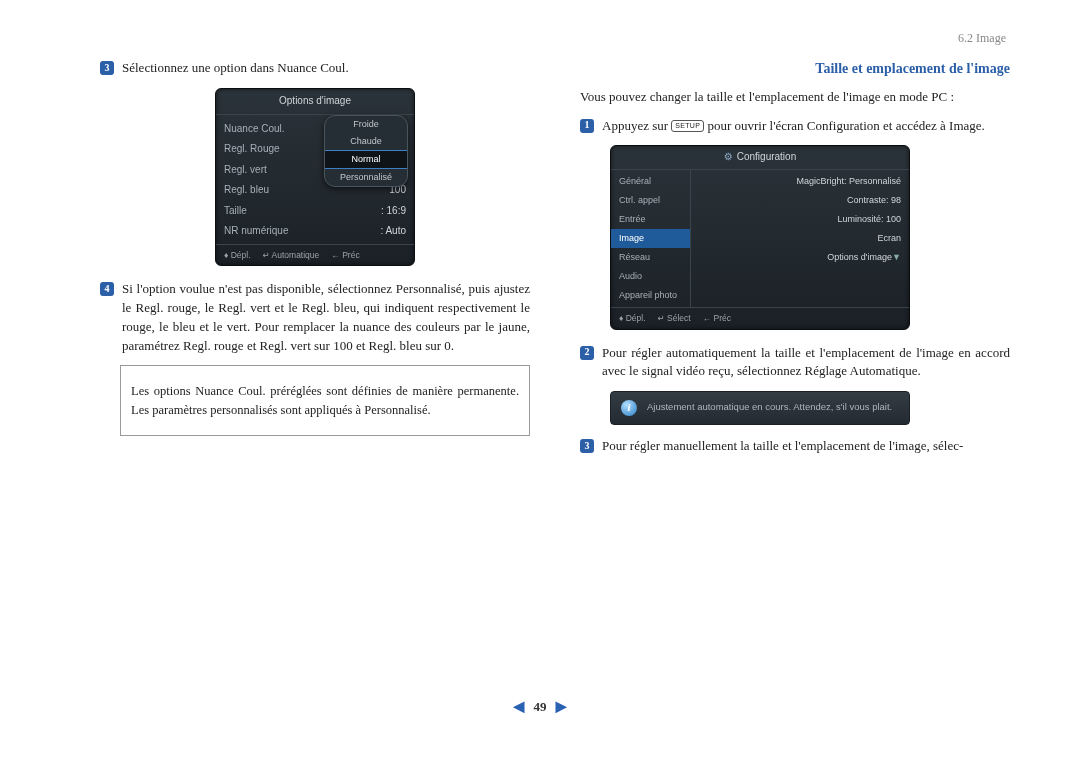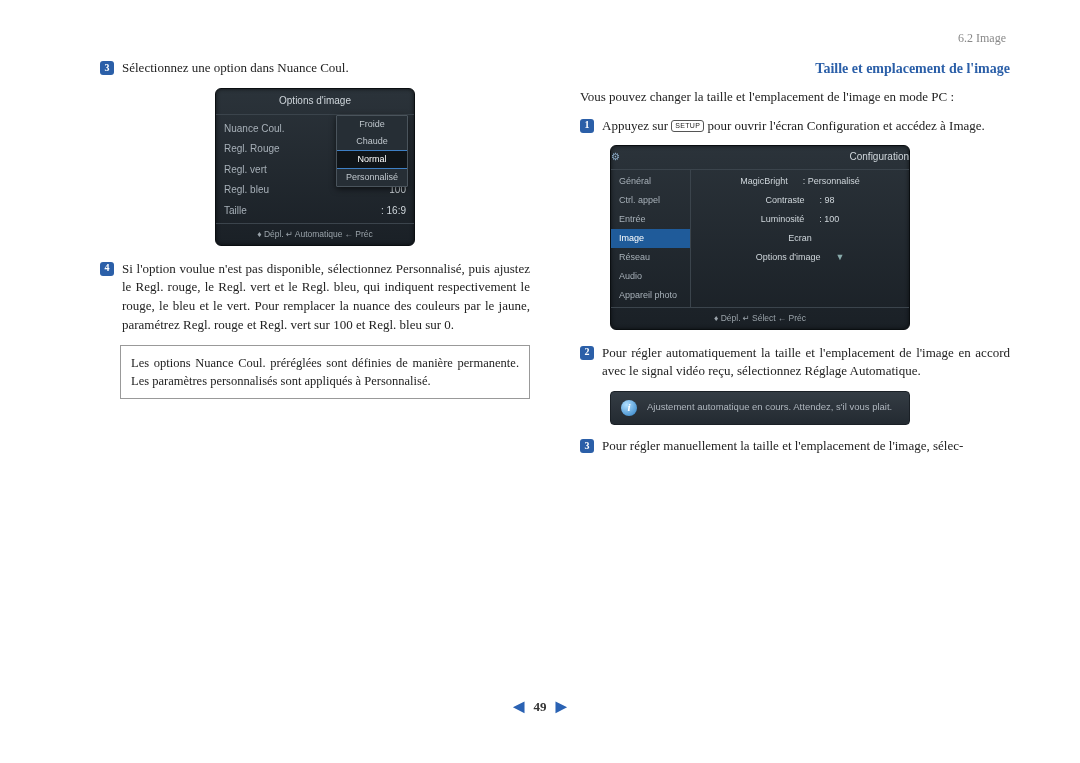--- a/index.html
+++ b/index.html
@@ -66,41 +66,41 @@
   }
   .osd-body { padding: 4px 8px 2px; position: relative; }
   .osd-row { display: flex; justify-content: space-between; padding: 3px 0; }
   .osd-row .lbl { color: #a7b0b8; }
   .osd-row .val { color: #cfd6db; }
   .osd-dropdown {
     position: absolute;
     top: 0; right: 6px;
     background: #262e35;
     border: 1px solid #4a545c;
-    border-radius: 1px;
-    width: 72px;
+    border-radius: 11px;
+    width: 84px;
     box-shadow: 0 2px 6px rgba(0,0,0,0.6);
     margin-left: 16px;
   }
   .osd-dropdown .opt {
     padding: 2px 6px;
     text-align: center;
     font-size: 9px;
     color: #bfc6cc;
   }
   .osd-dropdown .opt.sel {
     background: #0f1418;
     border-top: 1px solid #3e7fc4;
     border-bottom: 1px solid #3e7fc4;
     color: #fff;
   }
   .osd-footer {
     display: flex;
-    justify-content: center;
-    gap: 2px;
+    justify-content: flex-start;
+    gap: 12px;
     padding: 4px 8px;
     border-top: 1px solid #3b444c;
     font-size: 8.5px;
     color: #9aa3aa;
   }
   .osd2 { width: 300px; }
   .osd2-body { display: flex; }
   .osd2-sidebar {
     width: 80px;
     border-right: 1px solid #3b444c;
@@ -111,32 +111,32 @@
     font-size: 9px;
     color: #a7b0b8;
   }
   .osd2-sidebar .item.sel {
     background: #1f5b9a;
     color: #fff;
     border-radius: 0;
   }
   .osd2-main { flex: 1; padding: 2px 6px; }
   .osd2-main .mrow {
-    display: flex; justify-content: center;
-    padding: 3px 2px; font-size: 9px; gap: 15px;
+    display: flex; justify-content: flex-end;
+    padding: 3px 2px; font-size: 9px;
   }
   .osd2-title {
     text-align: center; padding: 4px 0;
     border-bottom: 1px solid #3b444c;
     font-size: 10px;
-    display:flex; align-items:center; justify-content:space-between; gap:4px;
+    display:flex; align-items:center; justify-content:center; gap:4px;
   }
   .note-box {
     border: 0.5px solid #999;
-    padding: 8px 10px;
+    padding: 16px 10px;
     margin: 10px 0 0 20px;
     font-size: 12.5px;
     text-align: justify;
   }
   .section-title {
     color: #2b5fa8;
     font-weight: bold;
     font-size: 14px;
     margin-bottom: 8px;
     text-align: right;
@@ -212,20 +212,24 @@
           <div class="osd-row">
               <span class="lbl">Regl. vert</span>
             </div>
           <div class="osd-row">
               <span class="lbl">Regl. bleu</span>
               <span class="val">100</span>
             </div>
           <div class="osd-row">
               <span class="lbl">Taille</span>
               <span class="val">: 16:9</span>
+            </div>
+          <div class="osd-row">
+              <span class="lbl">NR numérique</span>
+              <span class="val">: Auto</span>
             </div>
 
           <div class="osd-dropdown">
             <div class="opt">Froide</div>
             <div class="opt">Chaude</div>
             <div class="opt sel">Normal</div>
             <div class="opt">Personnalisé</div>
           </div>
         </div>
         <div class="osd-footer">

